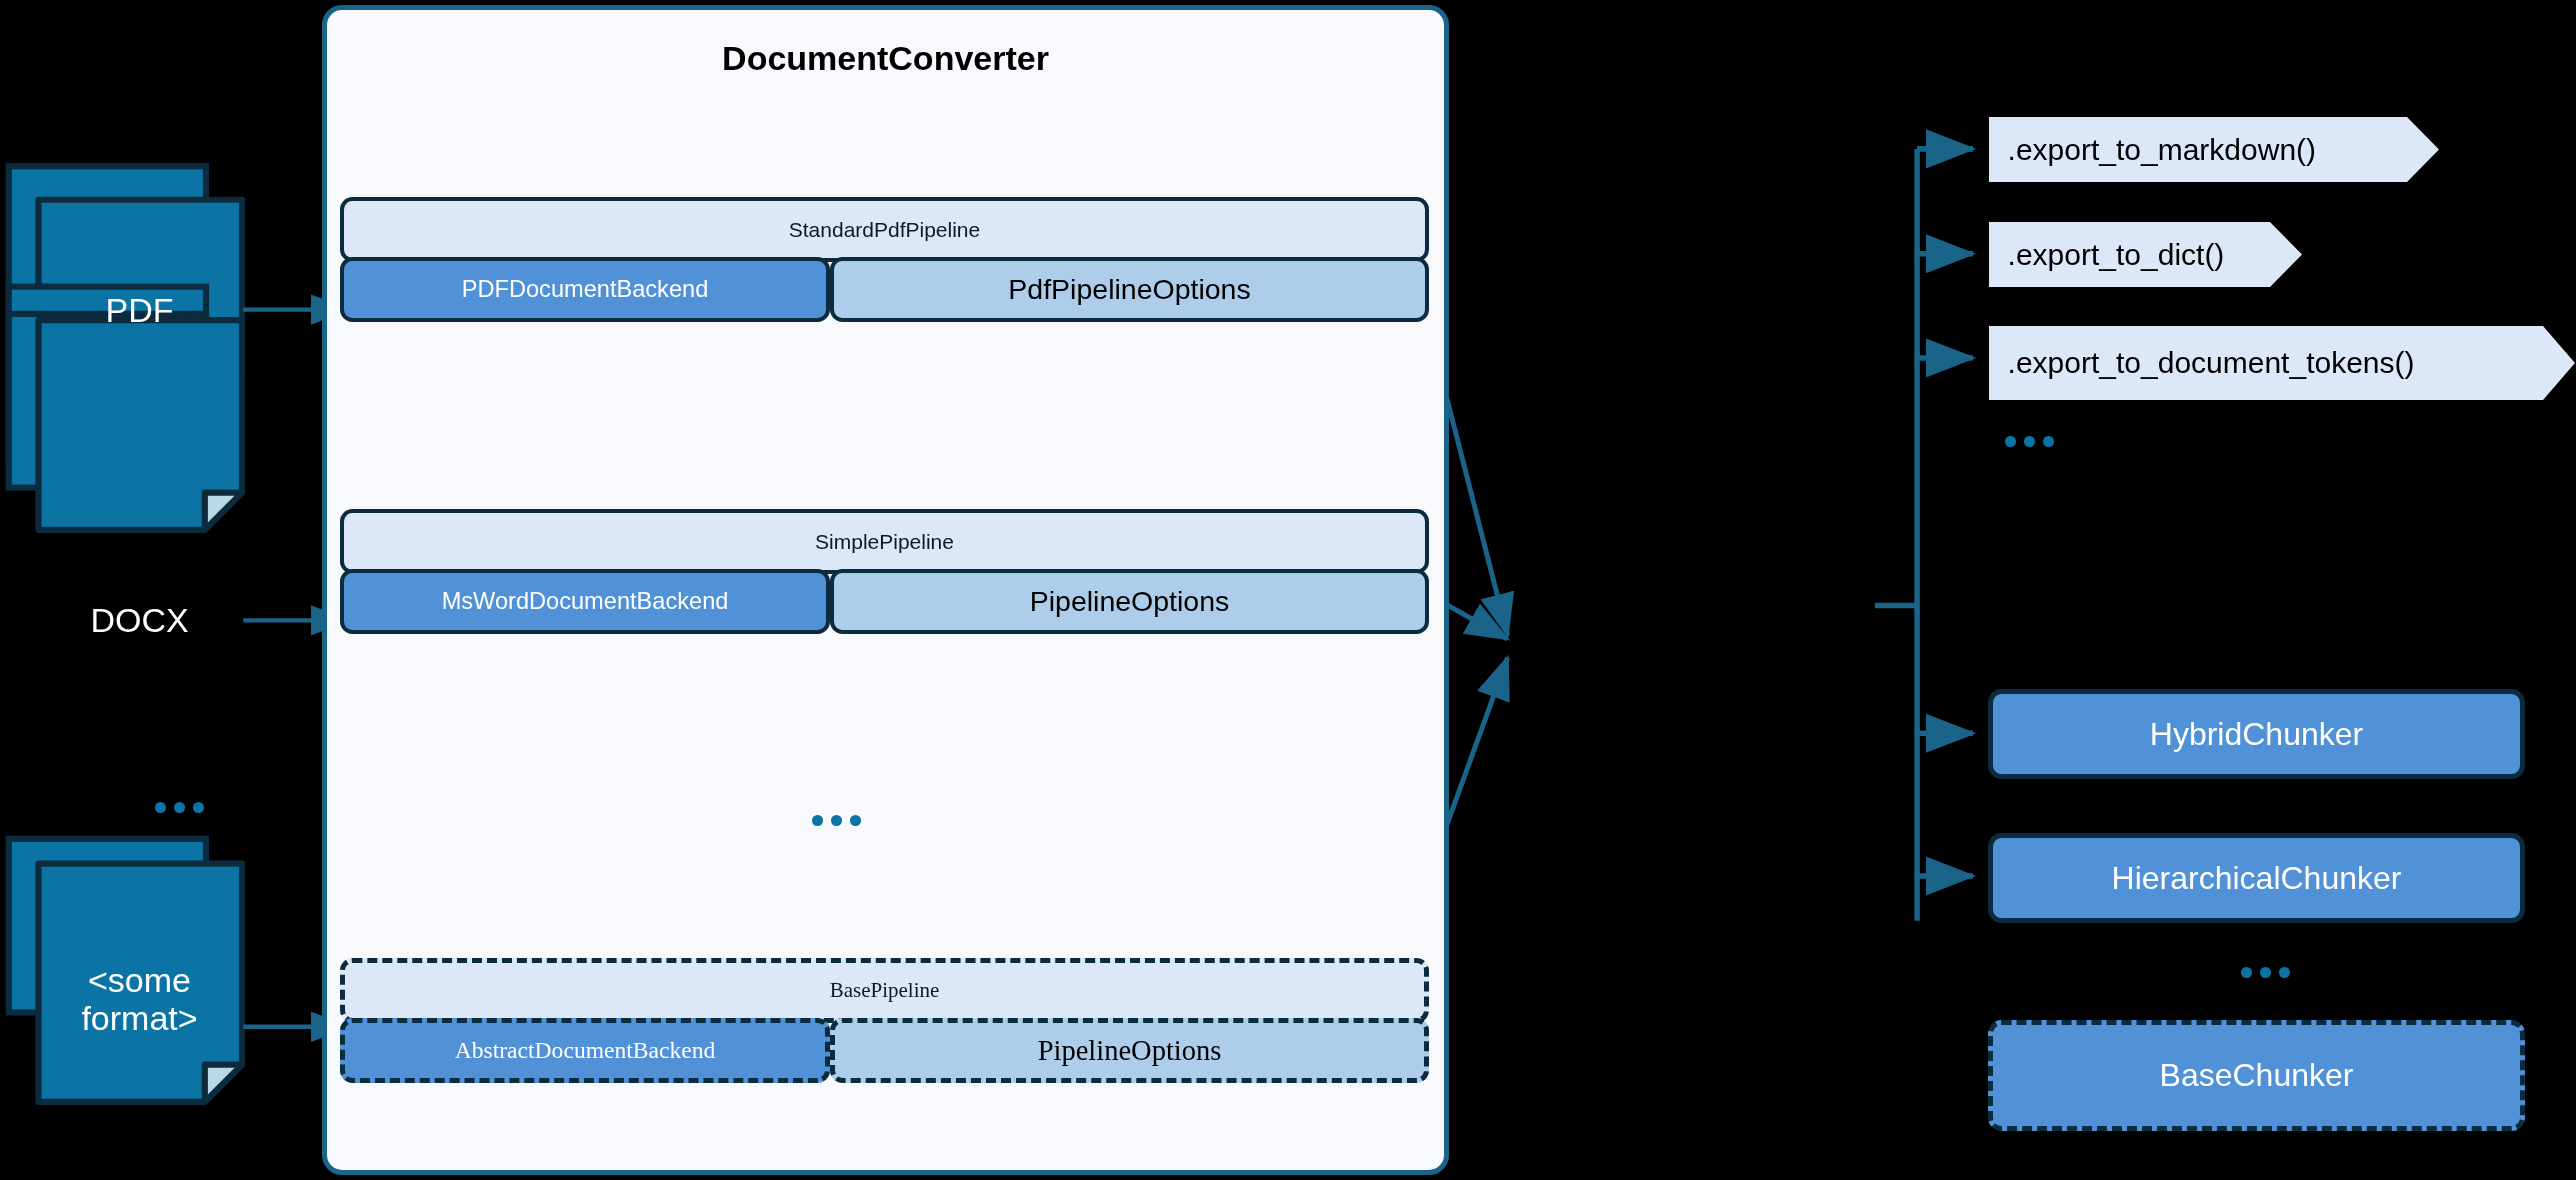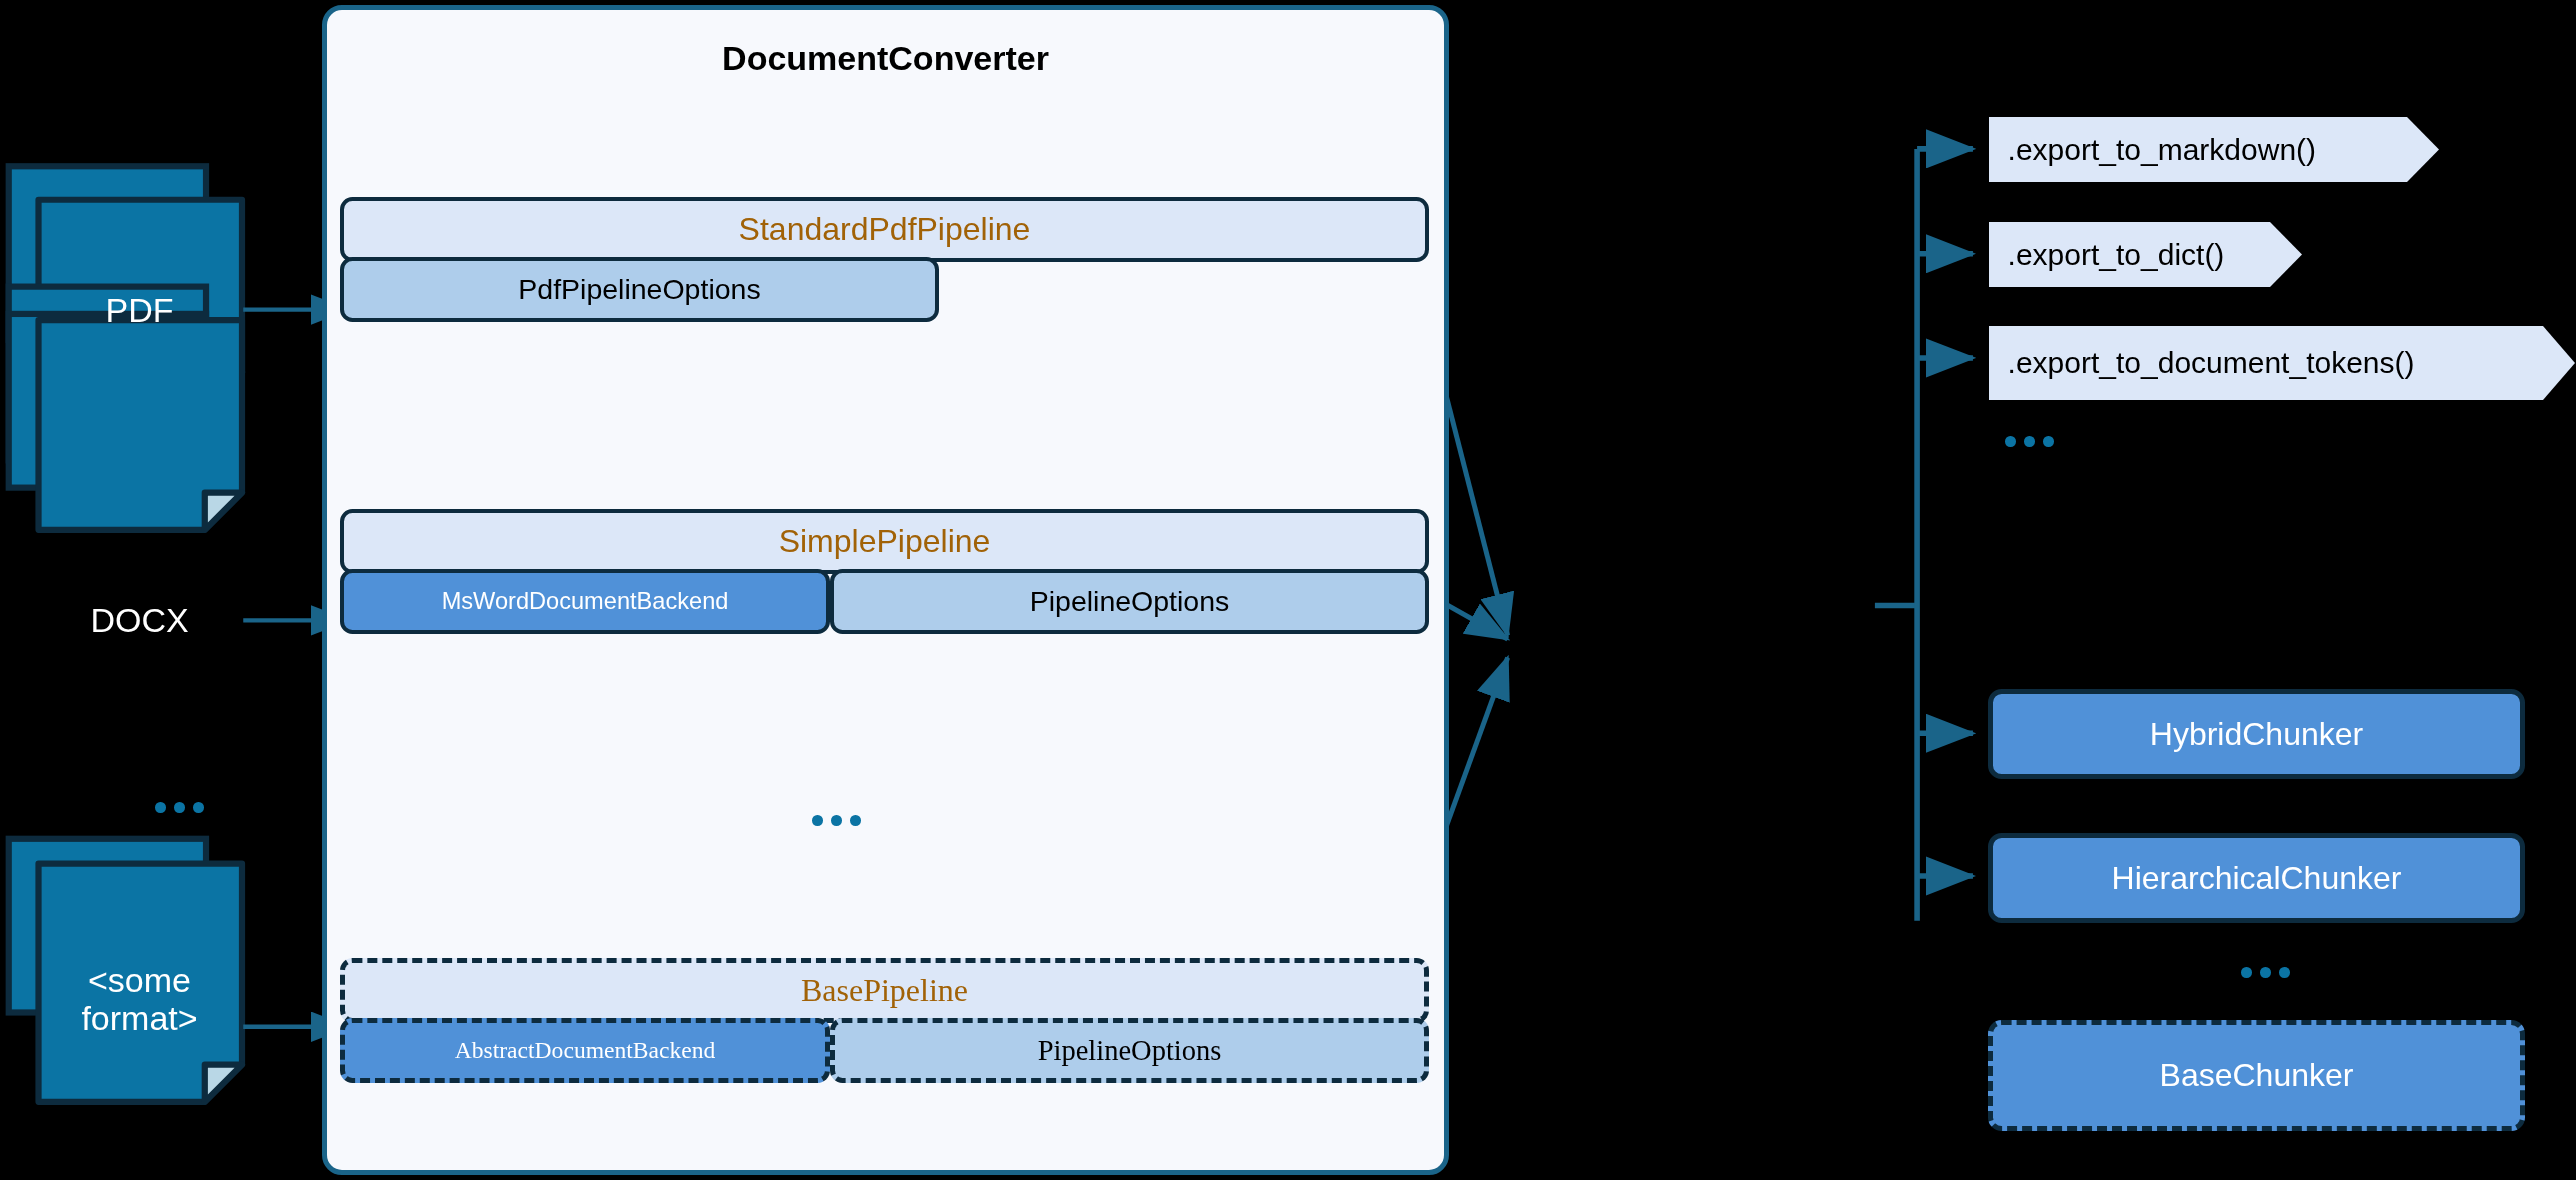--- a/index.html
+++ b/index.html
@@ -69,22 +69,22 @@
     top: 0;
     width: 100%;
     height: 65px;
     box-sizing: border-box;
     background: #dce7f8;
     border: 4.3px solid #0d2b3e;
     border-radius: 12.4px;
     display: flex;
     align-items: center;
     justify-content: center;
-    font-size: 32px;
-    color: #a16207;
+    font-size: 21px;
+    color: #0f172a;
   }
   .pipe-row {
     position: absolute;
     left: 0;
     top: 60px;
     width: 100%;
     height: 65px;
     display: flex;
   }
   .pipe-backend, .pipe-options {
@@ -264,20 +264,21 @@
       <i></i>
       <i></i>
   </div>
 
   <div id="converter">
     <div id="converter-title">DocumentConverter</div>
 
     <div class="pipe-group" style="left:13px; top:187px; width:1089px; height:124px;">
       <div class="pipe-head">StandardPdfPipeline</div>
       <div class="pipe-row">
+        <div class="pipe-backend">PDFDocumentBackend</div>
         <div class="pipe-options">PdfPipelineOptions</div>
       </div>
     </div>
 
     <div class="pipe-group" style="left:13px; top:499px; width:1089px; height:124px;">
       <div class="pipe-head">SimplePipeline</div>
       <div class="pipe-row">
         <div class="pipe-backend">MsWordDocumentBackend</div>
         <div class="pipe-options">PipelineOptions</div>
       </div>

